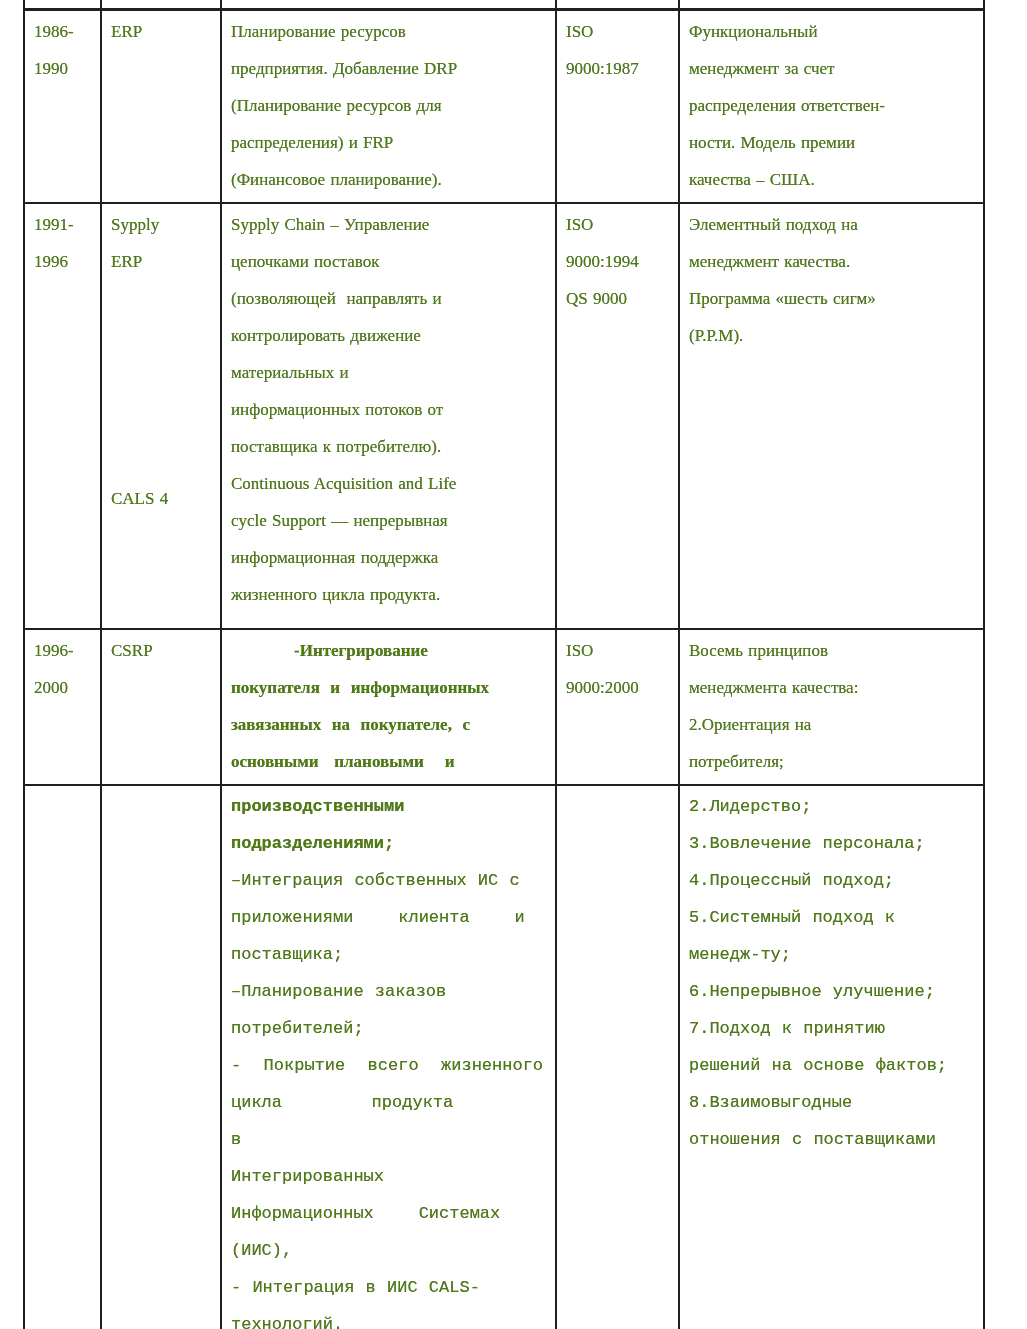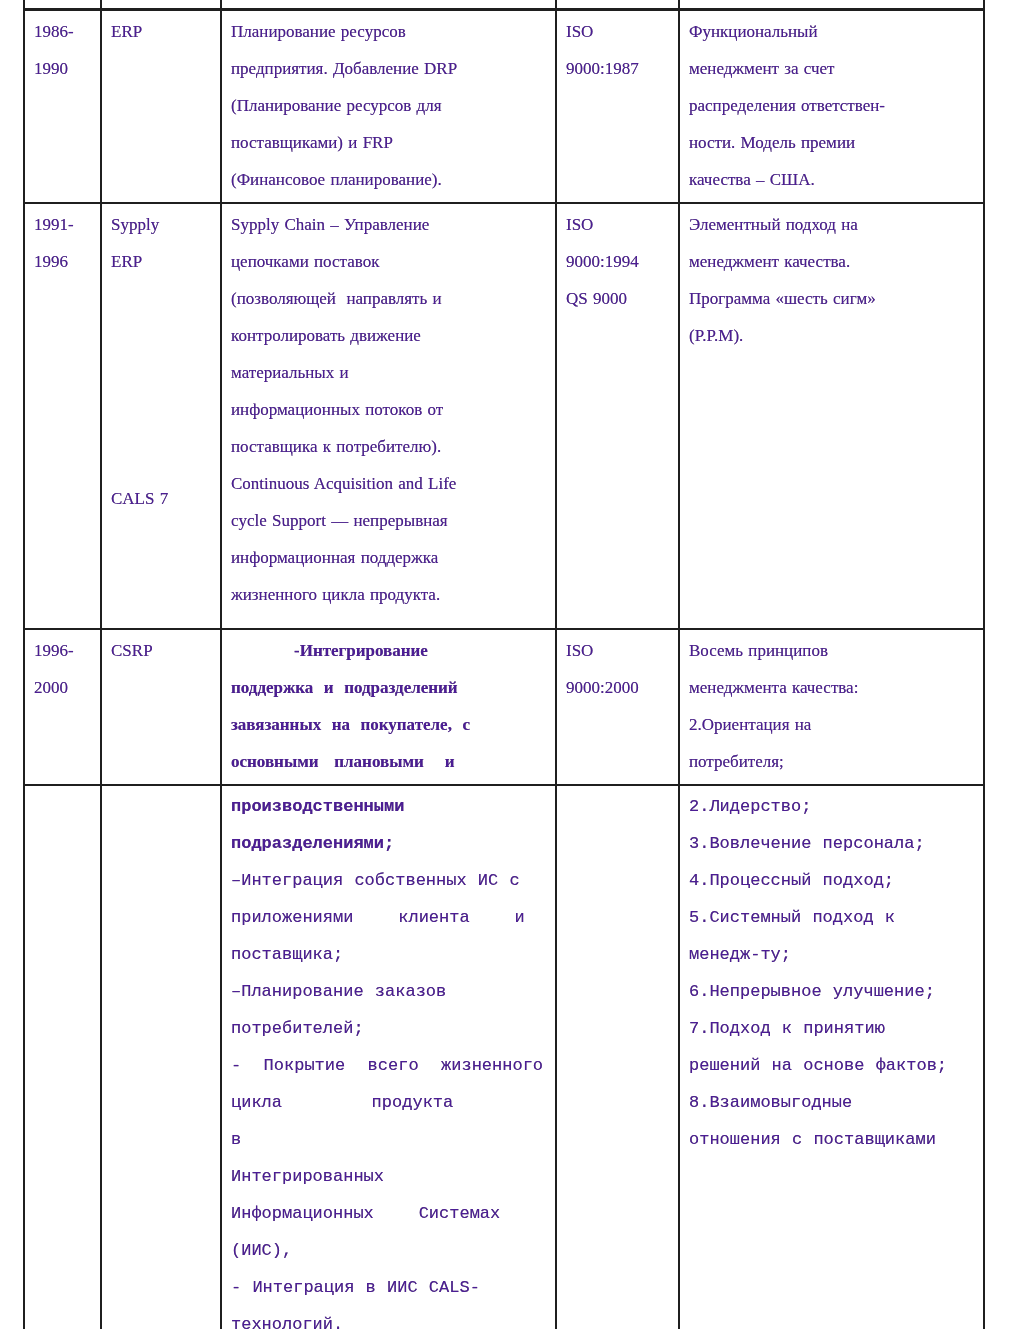--- a/index.html
+++ b/index.html
@@ -9,21 +9,21 @@
     width: 1027px;
     height: 1329px;
     overflow: hidden;
   }
   .page {
     position: relative;
     width: 1027px;
     height: 1329px;
     background: #ffffff;
     font-family: "Liberation Serif", "DejaVu Serif", serif;
-    color: #4c1d95;
+    color: #4d7c0f;
   }
   table.doc-table {
     position: absolute;
     left: 23px;
     top: 0;
     border-collapse: collapse;
     table-layout: fixed;
     width: 960px;
   }
   table.doc-table td {
@@ -85,21 +85,21 @@
         <div class="cell-text">1986-
 1990</div>
       </td>
       <td>
         <div class="cell-text">ERP</div>
       </td>
       <td>
         <div class="cell-text">Планирование ресурсов
 предприятия. Добавление DRP
 (Планирование ресурсов для
-поставщиками) и FRP
+распределения) и FRP
 (Финансовое планирование).</div>
       </td>
       <td>
         <div class="cell-text">ISO
 9000:1987</div>
       </td>
       <td>
         <div class="cell-text">Функциональный
 менеджмент за счет
 распределения ответствен-
@@ -110,21 +110,21 @@
 
     <tr class="r2">
       <td>
         <div class="cell-text">1991-
 1996</div>
       </td>
       <td>
         <div class="cell-text">Sypply
 ERP</div>
         <div class="spacer-200"></div>
-        <div class="cell-text">CALS 7</div>
+        <div class="cell-text">CALS 4</div>
       </td>
       <td>
         <div class="cell-text">Sypply Chain – Управление
 цепочками поставок
 (позволяющей  направлять и
 контролировать движение
 материальных и
 информационных потоков от
 поставщика к потребителю).
 Continuous Acquisition and Life
@@ -148,21 +148,21 @@
     <tr class="r3">
       <td>
         <div class="cell-text">1996-
 2000</div>
       </td>
       <td>
         <div class="cell-text">CSRP</div>
       </td>
       <td>
         <div class="cell-text bold">            -Интегрирование
-поддержка  и  подразделений
+покупателя  и  информационных
 завязанных  на  покупателе,  с
 основными   плановыми    и</div>
       </td>
       <td>
         <div class="cell-text">ISO
 9000:2000</div>
       </td>
       <td>
         <div class="cell-text">Восемь принципов
 менеджмента качества:

